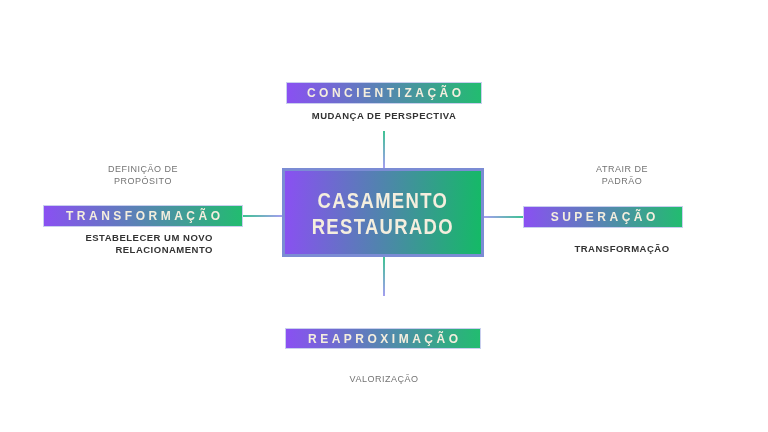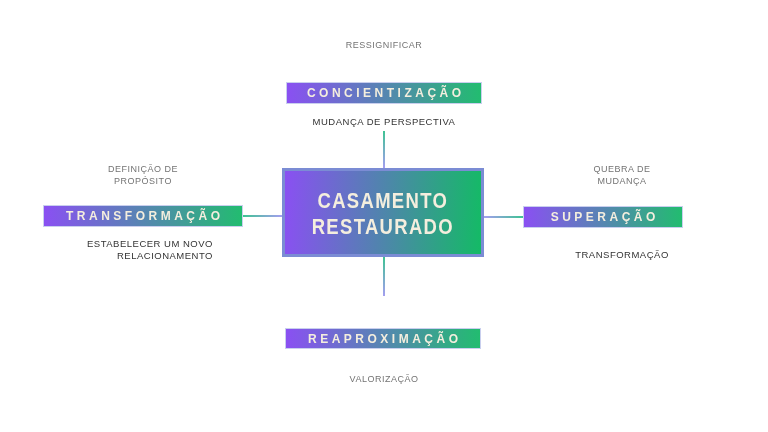--- a/index.html
+++ b/index.html
@@ -89,52 +89,50 @@
   .label-gray {
     color: var(--label-gray);
     font-size: 9px;
     line-height: 11.5px;
     font-weight: normal;
   }
   .label-dark {
     color: var(--label-dark);
     font-size: 9.5px;
     line-height: 12px;
-    font-weight: normal;
-    margin-top: 6px;
+    font-weight: bold;
   }
   .lbl-top-outer    { left: 284px; top:  40px; width: 200px; }
   .lbl-top-inner    { left: 284px; top: 110px; width: 200px; }
   .lbl-left-outer   { left:  98px; top: 164px; width:  90px; }
   .lbl-left-inner   { left:  73px; top: 232px; width: 140px; text-align: right; }
   .lbl-right-outer  { left: 582px; top: 164px; width:  80px; }
   .lbl-right-inner  { left: 522px; top: 243px; width: 200px; }
   .lbl-bottom-inner { left: 284px; top: 304px; width: 200px; }
   .lbl-bottom-outer { left: 284px; top: 374px; width: 200px; }
 </style>
 </head>
 <body>
 
 <div class="canvas">
 
-  <div class="label label-gray lbl-top-outer">RESSIGNIFICAR</div>
   <div class="bar bar-top">
     <span>CONCIENTIZAÇÃO</span>
   </div>
   <div class="label label-dark lbl-top-inner">MUDANÇA DE PERSPECTIVA</div>
   <div class="connector conn-top"></div>
 
   <div class="label label-gray lbl-left-outer">DEFINIÇÃO DE PROPÓSITO</div>
   <div class="bar bar-left">
     <span>TRANSFORMAÇÃO</span>
   </div>
   <div class="label label-dark lbl-left-inner">ESTABELECER UM NOVO RELACIONAMENTO</div>
   <div class="connector conn-left"></div>
 
-  <div class="label label-gray lbl-right-outer">QUEBRA DE MUDANÇA</div>
+  <div class="label label-gray lbl-right-outer">ATRAIR DE PADRÃO</div>
   <div class="bar bar-right">
     <span>SUPERAÇÃO</span>
   </div>
   <div class="label label-dark lbl-right-inner">TRANSFORMAÇÃO</div>
   <div class="connector conn-right"></div>
 
   <div class="bar bar-bottom">
     <span>REAPROXIMAÇÃO</span>
   </div>
   <div class="label label-gray lbl-bottom-outer">VALORIZAÇÃO</div>

